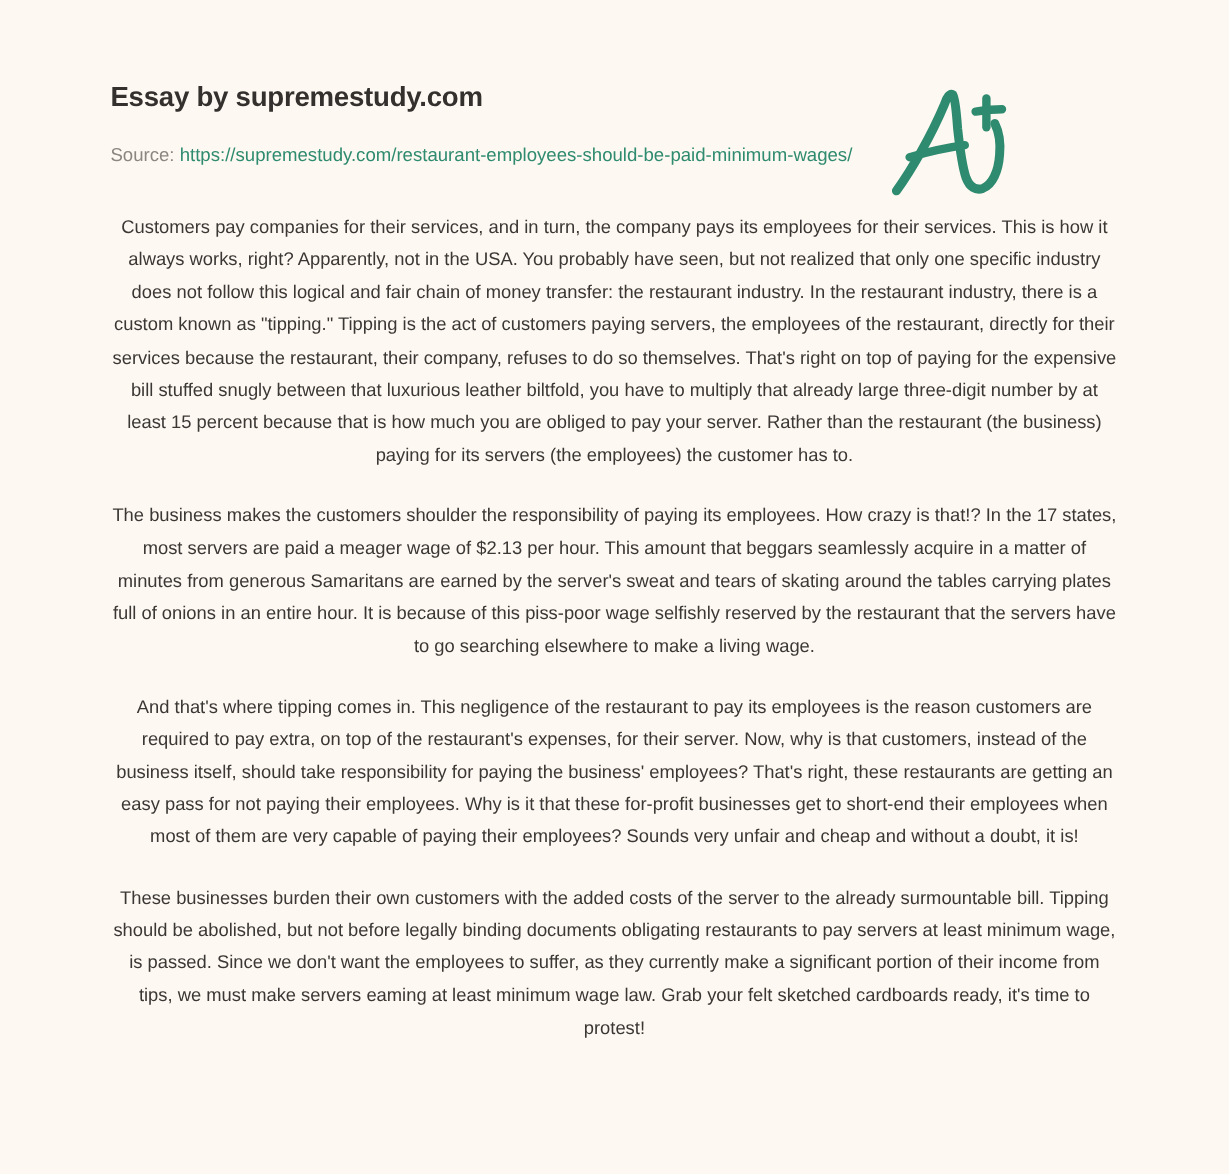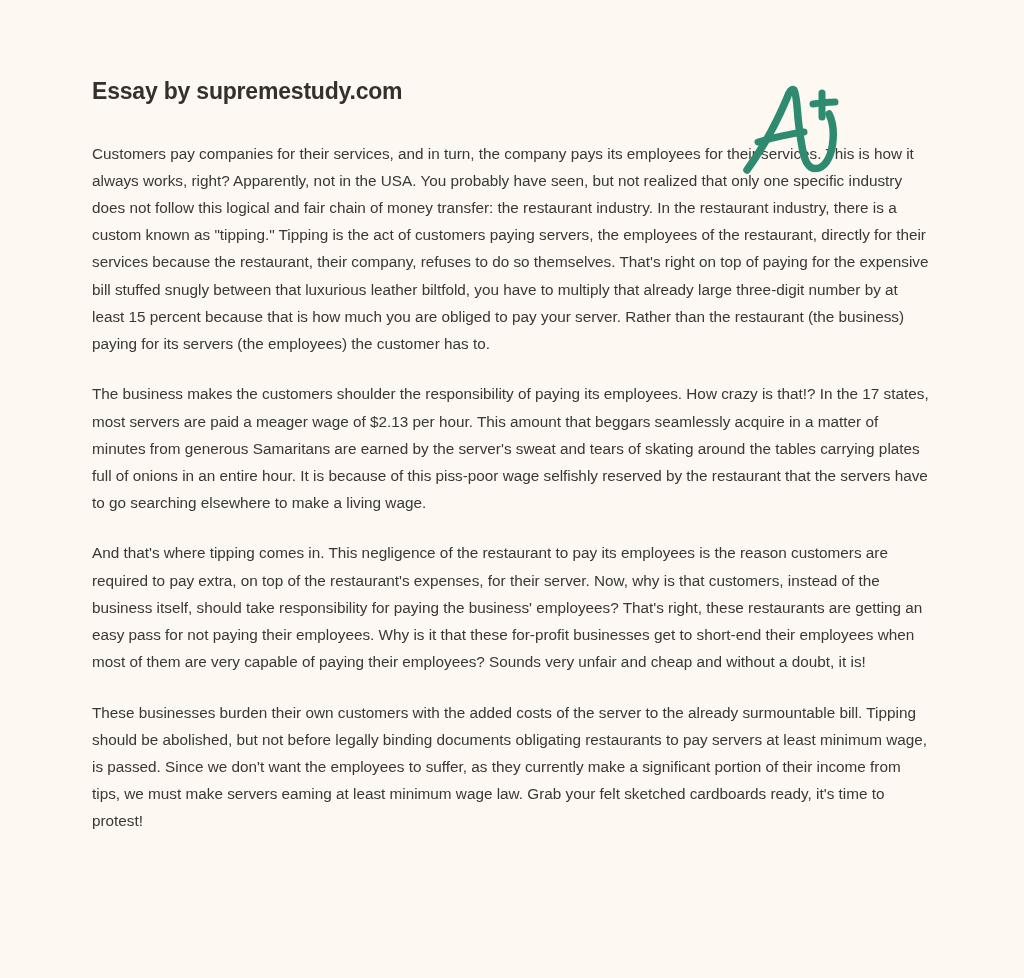--- a/index.html
+++ b/index.html
@@ -12,21 +12,21 @@
     background: #fdf8f1;
     font-family: "Liberation Sans", sans-serif;
     color: #2f2c2a;
     overflow: hidden;
   }
   .page {
     position: relative;
     width: 1024px;
     height: 798px;
     box-sizing: border-box;
-    padding: 16px 92px;
+    padding: 5px 92px;
   }
   
   .header {
     position: relative;
     padding-top: 62px;
   }
   .essay-by {
     font-size: 23px;
     font-weight: 700;
     letter-spacing: -0.2px;
@@ -74,35 +74,39 @@
   }
   
   .article-body {
     padding-top: 34px;
   }
   .article-body p {
     margin: 0 0 23px 0;
     font-size: 15.3px;
     line-height: 1.78;
     color: #3a3734;
-    text-align: left;
+    text-align: center;
     max-width: 845px;
   }
   .article-body p:last-child {
     margin-bottom: 0;
   }
 </style>
 </head>
 <body>
 
 <div class="page">
 
   <div class="header">
     <h1 class="essay-by">Essay by supremestudy.com</h1>
 
+    <p class="source-line">
+      <span class="source-label">Source:</span>
+      <a class="source-url" href="#">https://supremestudy.com/restaurant-employees-should-be-paid-minimum-wages/</a>
+    </p>
 
     <div class="logo">
       <svg viewBox="0 0 120 110" xmlns="http://www.w3.org/2000/svg" aria-hidden="true">
         <g fill="none" stroke="#2e8b6f" stroke-linecap="round" stroke-linejoin="round">
           <path d="M13 96 C 26 78, 42 50, 53 24 C 55 18, 58 14, 60 16 C 62 19, 63 30, 64 44 C 66 62, 68 76, 71 85 C 74 93, 79 96, 85 94 C 93 91, 98 80, 99 66 C 100 55, 98 46, 95 40" stroke-width="7.5"></path>
           <path d="M24 68 C 38 64, 55 60, 70 58" stroke-width="7"></path>
           <path d="M79 30 C 86 29, 94 28, 101 28" stroke-width="7"></path>
           <path d="M88 19 C 88 27, 88 36, 88 43" stroke-width="7"></path>
         </g>
       </svg>

